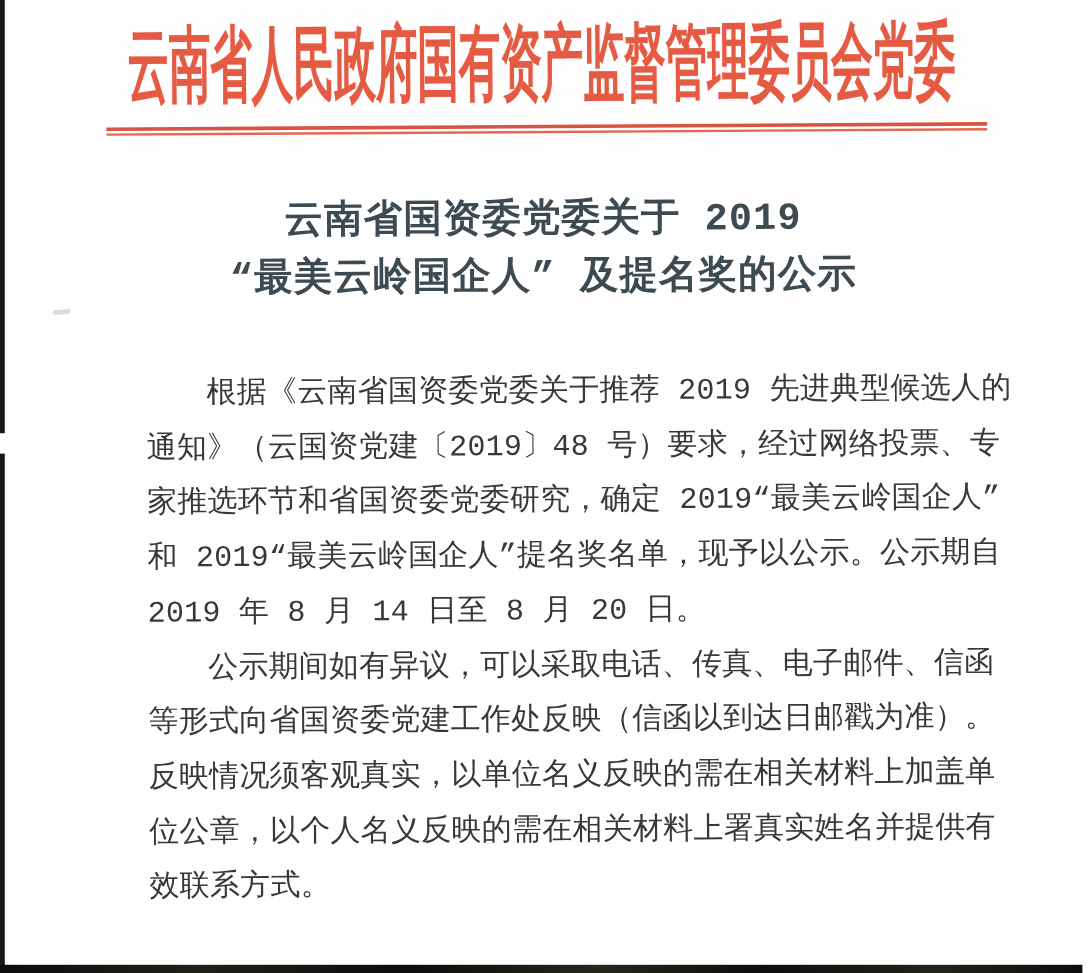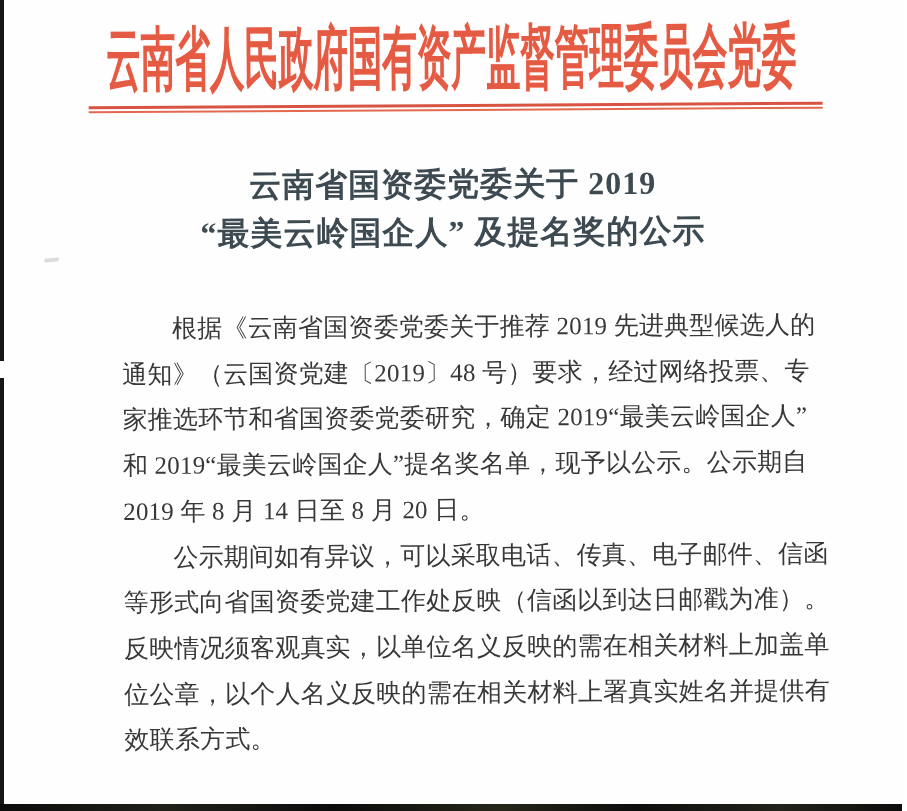--- a/index.html
+++ b/index.html
@@ -6,21 +6,21 @@
     margin: 0;
     padding: 0;
     background: #ffffff;
   }
   #page {
     position: relative;
     width: 902px;
     height: 811px;
     background: #fefefe;
     overflow: hidden;
-    font-family: Liberation Serif, serif;
+    font-family: Liberation Mono, monospace;
   }
   
   #scan-content {
     position: absolute;
     left: 0; top: 0;
     width: 907px; height: 811px;
     transform: rotate(-0.35deg);
     transform-origin: 50% 40%;
   }
   

